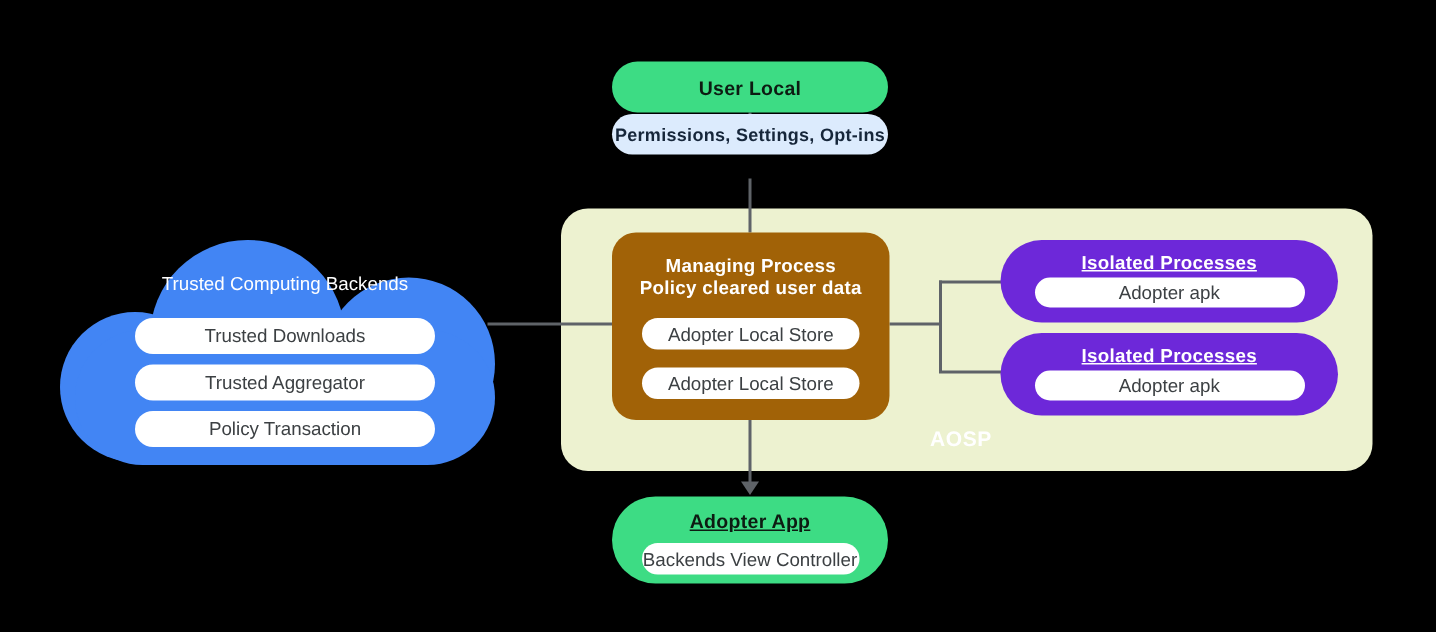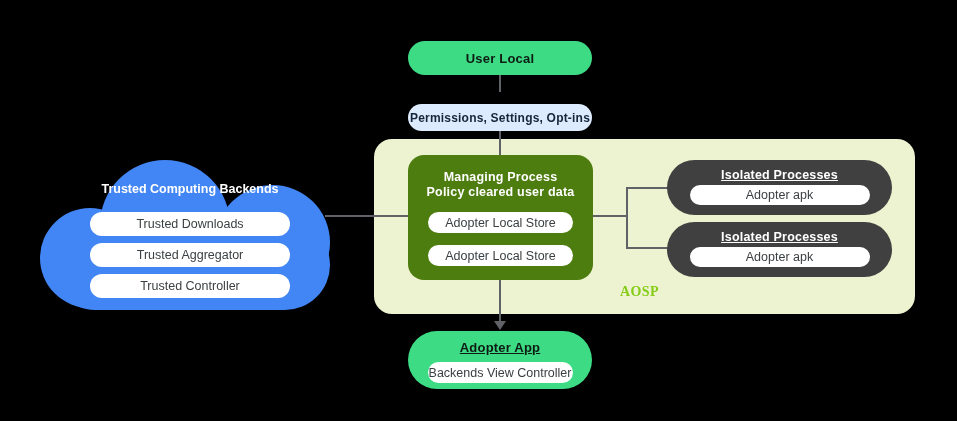--- a/index.html
+++ b/index.html
@@ -49,62 +49,61 @@
     height: 175px;
     background: #EDF2D0;
     border-radius: 18px;
   }
   #aosp-label {
     position: absolute;
     left: 620px;
     top: 284px;
     font-size: 14px;
     font-weight: bold;
-    color: #84cc16;
+    color: #ffffff;
     letter-spacing: .4px;
-    font-family: Liberation Serif, serif;
   }
 
   
   #user-data {
     left: 408px;
     top: 41px;
     width: 184px;
     height: 34px;
     background: #3DDC84;
     border-radius: 999px;
   }
   #user-data .title {
     color: #0d1b12;
     font-size: 13px;
   }
 
   
   #permissions {
     left: 408px;
-    top: 104px;
+    top: 76px;
     width: 184px;
     height: 27px;
     background: #DCEBFD;
     border-radius: 999px;
     text-align: right;
   }
   #permissions .title {
     color: #16263a;
     font-size: 12px;
     white-space: nowrap;
   }
 
   
   #managing-process {
     left: 408px;
     top: 155px;
     width: 185px;
     height: 125px;
-    background: #4d7c0f;
+    background: #a16207;
     border-radius: 16px;
     justify-content: flex-start;
     padding-top: 15px;
   }
   #managing-process .title {
     color: #ffffff;
     font-size: 12.5px;
     line-height: 15px;
     text-align: center;
   }
@@ -114,21 +113,21 @@
     margin-top: 12px;
   }
   #mp-store-1 { margin-top: 18px; }
   #mp-store-2 { margin-top: 11px; }
 
   
   .isolated {
     left: 667px;
     width: 225px;
     height: 55px;
-    background: #404040;
+    background: #6d28d9;
     border-radius: 999px;
     justify-content: flex-start;
     padding-top: 8px;
   }
   #isolated-1 { top: 160px; }
   #isolated-2 { top: 222px; }
   .isolated .title {
     color: #ffffff;
     font-size: 12.5px;
     text-decoration: underline;
@@ -158,21 +157,21 @@
     border-radius: 60px;
   }
   #cloud-title {
     position: absolute;
     left: 40px;
     top: 182px;
     width: 300px;
     text-align: center;
     color: #ffffff;
     font-size: 12.5px;
-    font-weight: bold;
+    font-weight: normal;
     z-index: 3;
   }
   .cloud-pill {
     position: absolute;
     left: 90px;
     width: 200px;
     height: 24px;
     z-index: 3;
   }
   #cloud-pill-1 { top: 212px; }
@@ -249,21 +248,21 @@
 
   <div id="cloud">
     <div class="lobe" style="left:0px; top:48px; width:100px; height:100px;"></div>
     <div class="lobe" style="left:60px; top:0px; width:130px; height:130px;"></div>
     <div class="lobe" style="left:175px; top:25px; width:115px; height:115px;"></div>
     <div class="base" style="left:10px; top:60px; width:280px; height:90px;"></div>
   </div>
   <div id="cloud-title">Trusted Computing Backends</div>
   <div class="pill cloud-pill" id="cloud-pill-1">Trusted Downloads</div>
   <div class="pill cloud-pill" id="cloud-pill-2">Trusted Aggregator</div>
-  <div class="pill cloud-pill" id="cloud-pill-3">Trusted Controller</div>
+  <div class="pill cloud-pill" id="cloud-pill-3">Policy Transaction</div>
 
   <div class="node" id="managing-process">
     <div class="title">
       <span>Managing Process</span><br>
       <span>Policy cleared user data</span>
     </div>
     <div class="pill" id="mp-store-1">Adopter Local Store</div>
     <div class="pill" id="mp-store-2">Adopter Local Store</div>
   </div>
 

